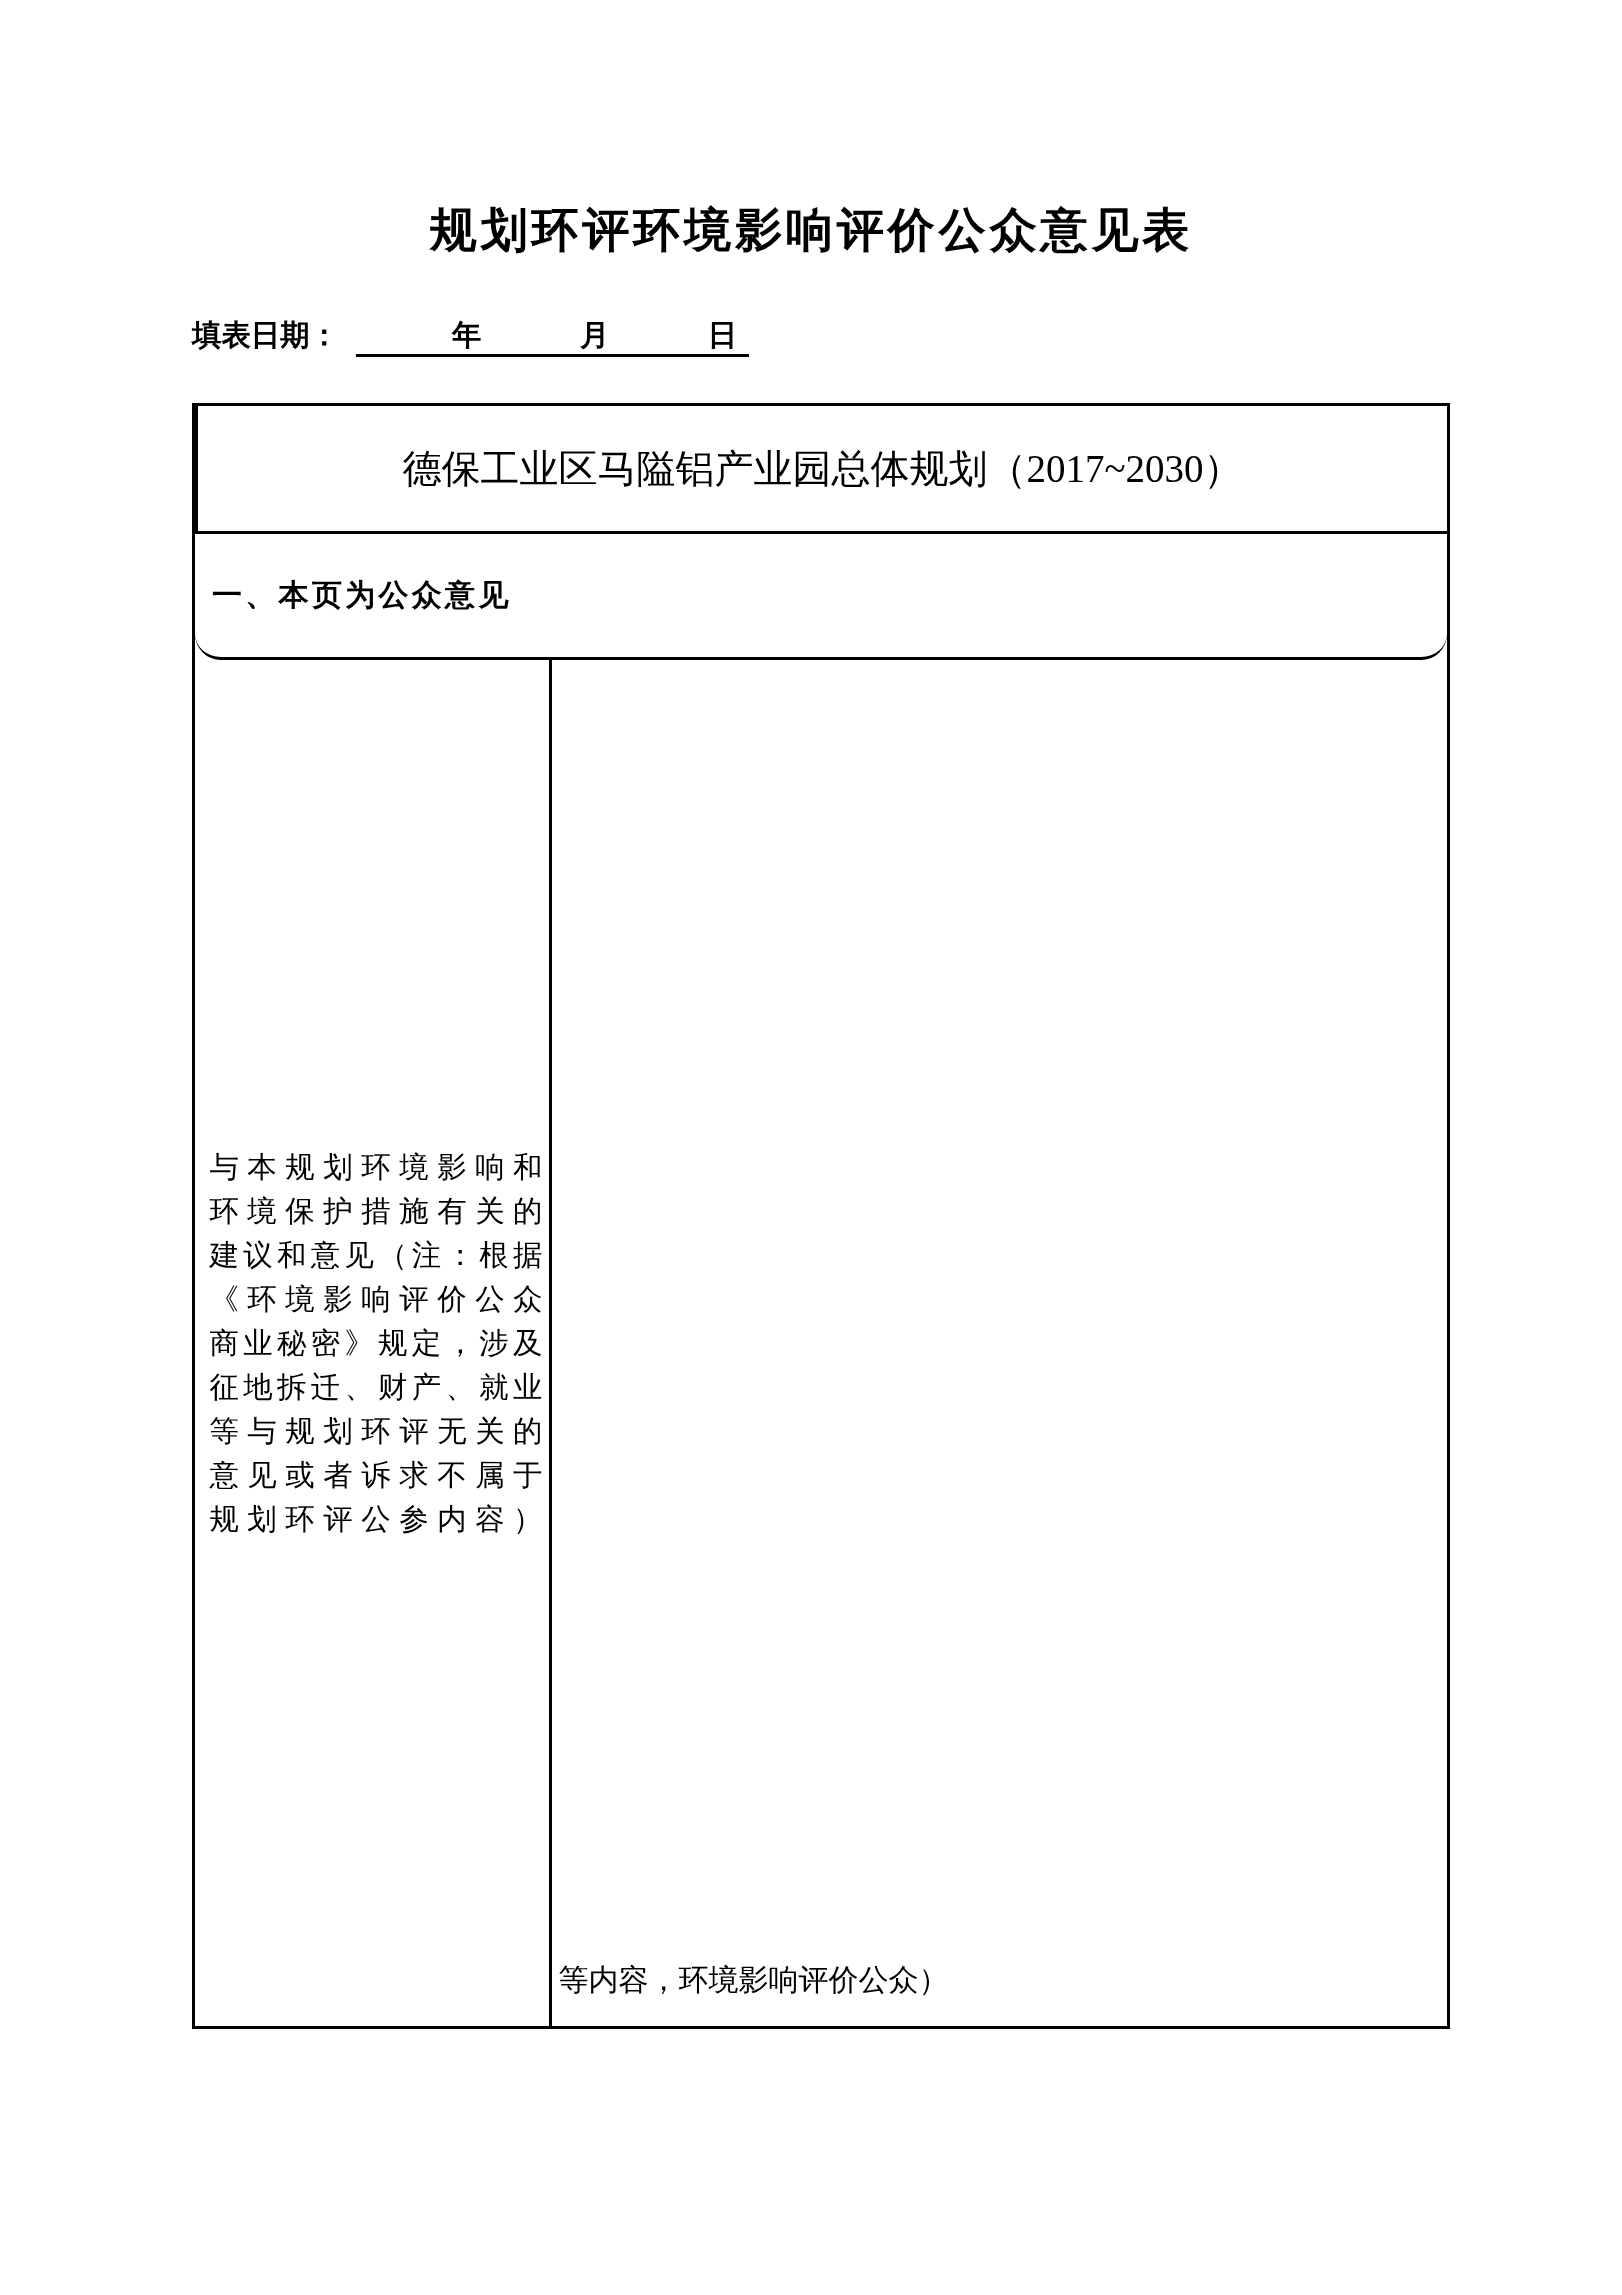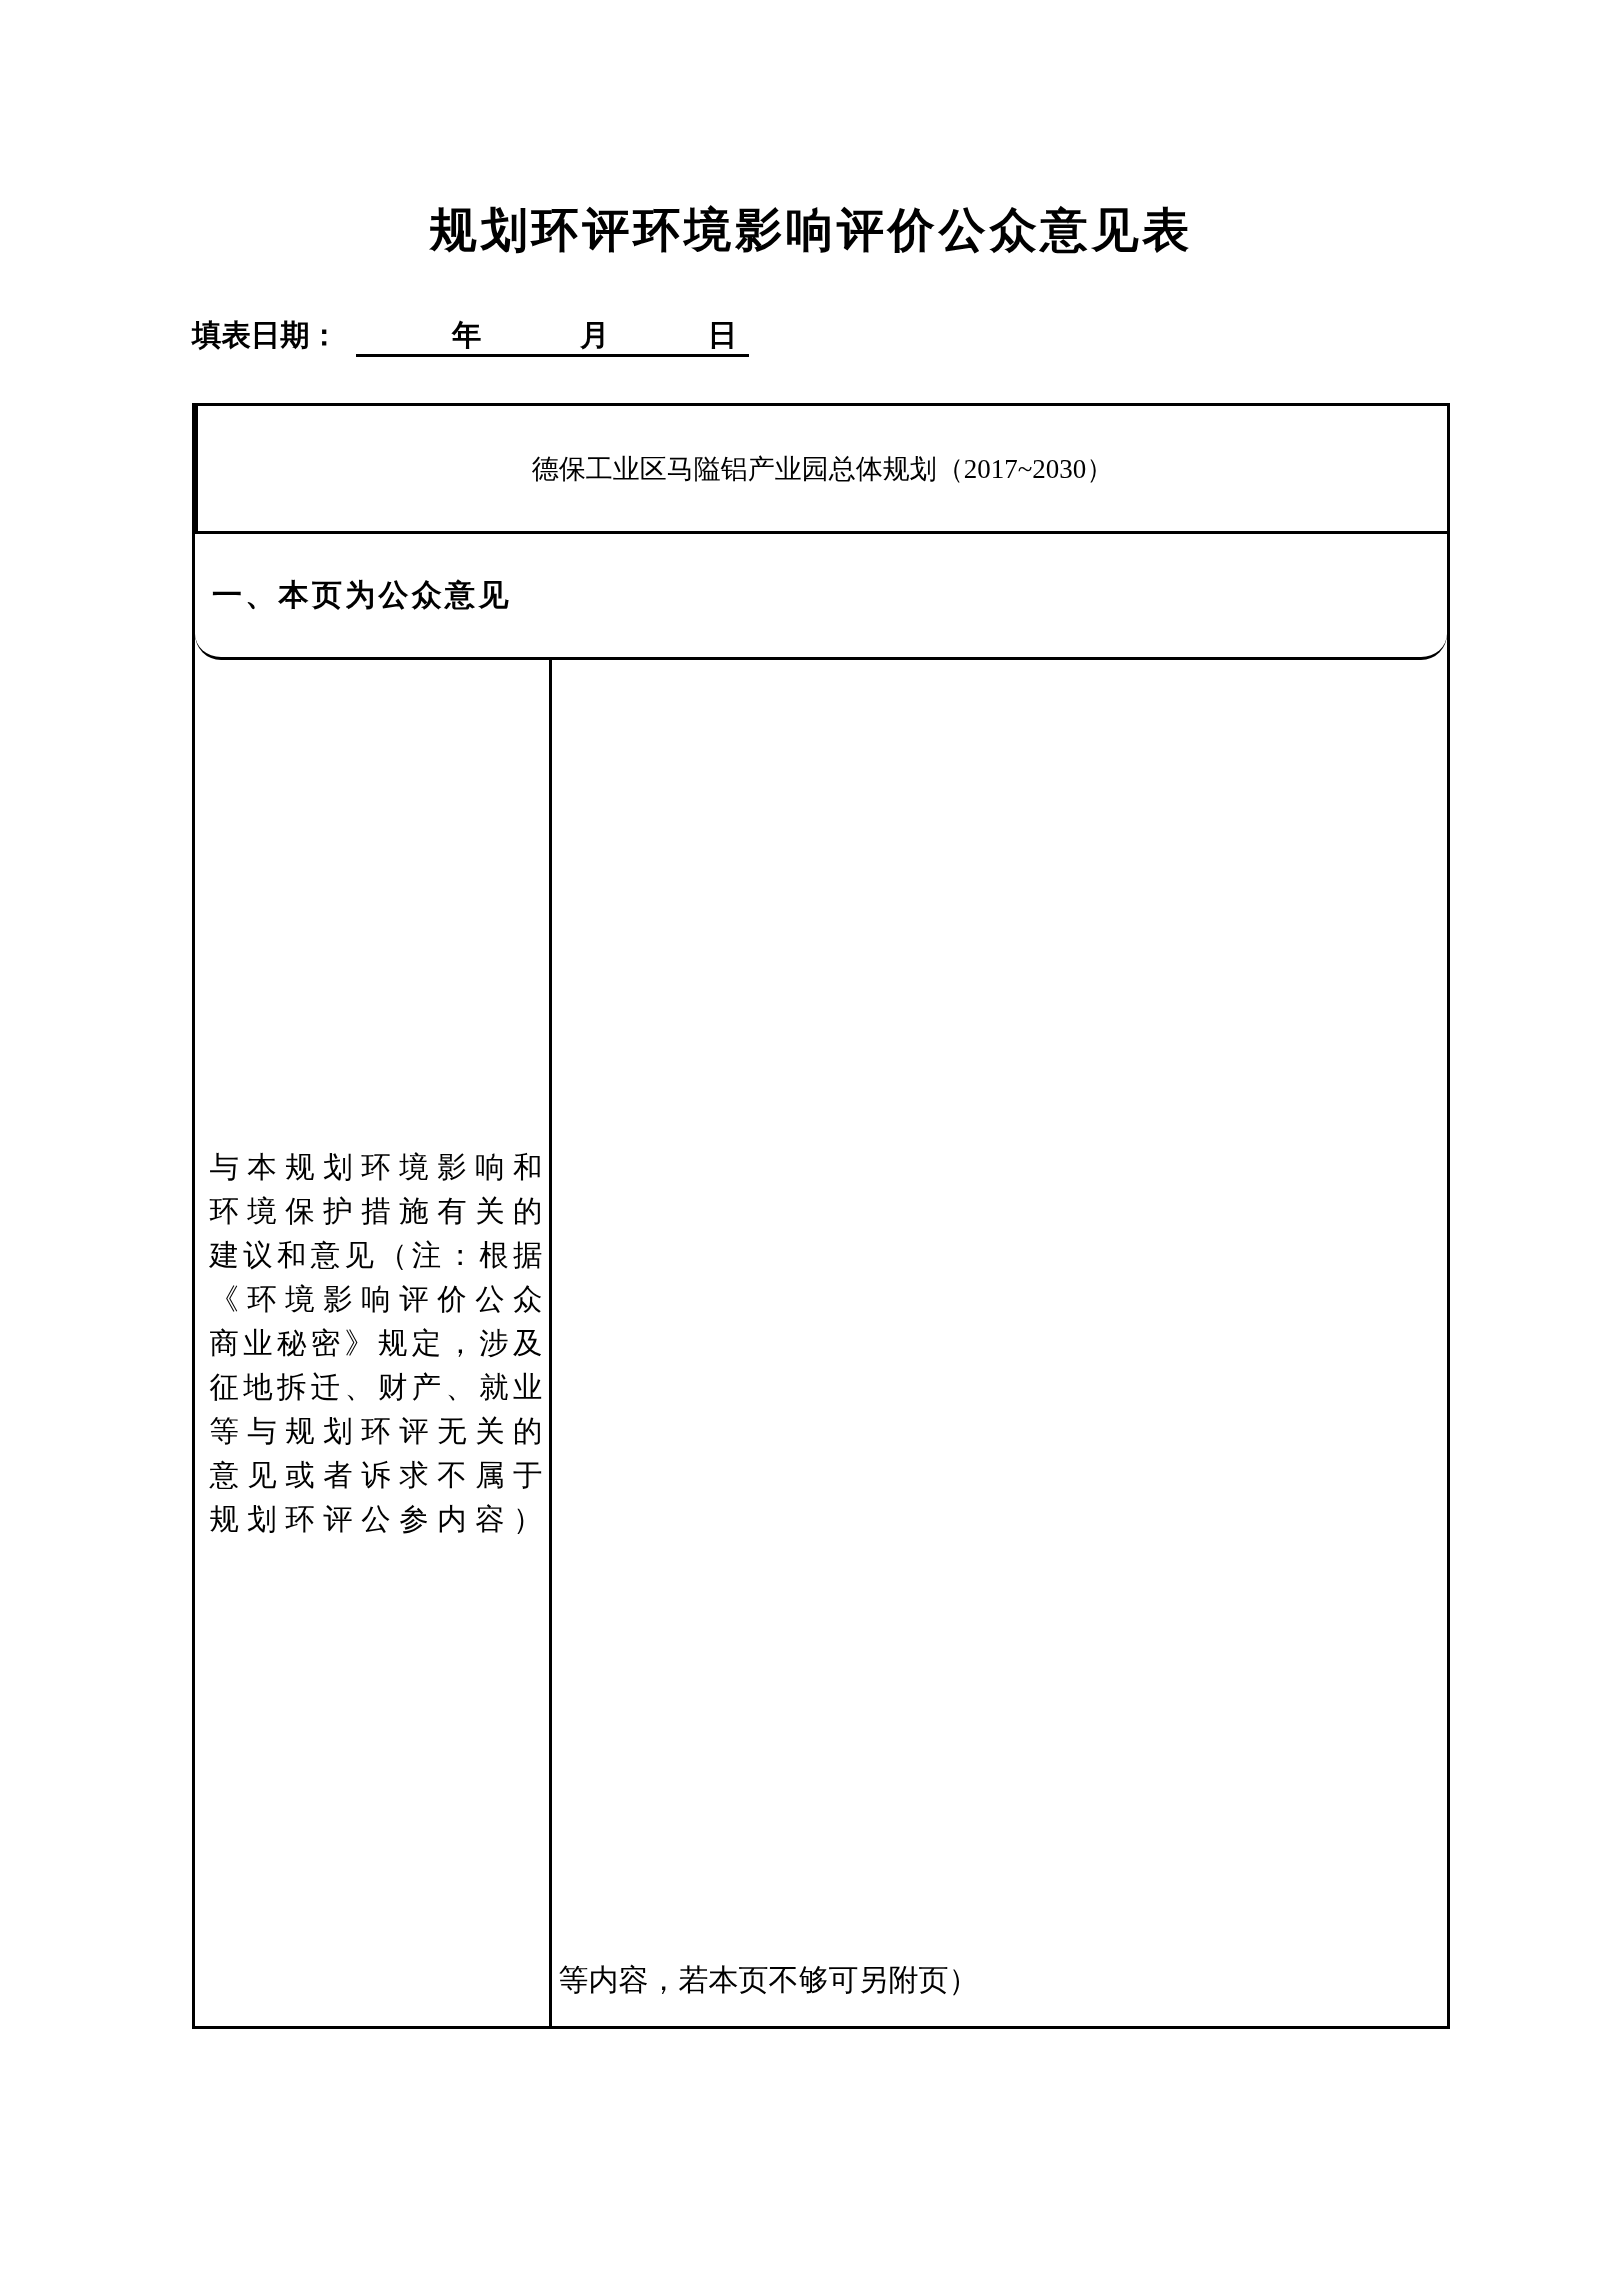--- a/index.html
+++ b/index.html
@@ -63,21 +63,21 @@
   .plan-label-cell {
     display: flex;
     align-items: center;
     padding-left: 17px;
     font-size: 30px;
   }
   .plan-value-cell {
     display: flex;
     align-items: center;
     justify-content: center;
-    font-size: 27px;
+    font-size: 39px;
     padding: 8px 13px;
     font-family: Liberation Serif, serif;
   }
   .section-cell {
     display: flex;
     align-items: center;
     padding-left: 17px;
     font-size: 30px;
     font-weight: 700;
     letter-spacing: 3.3px;
@@ -144,20 +144,20 @@
         <div class="opinion-line">《环境影响评价公众</div>
         <div class="opinion-line">商业秘密》规定，涉及</div>
         <div class="opinion-line">征地拆迁、财产、就业</div>
         <div class="opinion-line">等与规划环评无关的</div>
         <div class="opinion-line">意见或者诉求不属于</div>
         <div class="opinion-line">规划环评公参内容）</div>
       </div>
       <div class="cell cell-right opinion-content-cell">
         <div class="opinion-input-area"></div>
         <div class="opinion-note">
-          <div class="note-line-rest">等内容，若本页不够可另附页）</div>
+          <div class="note-line-rest">等内容，环境影响评价公众）</div>
         </div>
       </div>
     </div>
 
   </div>
 </div>
 
 
 </body></html>

